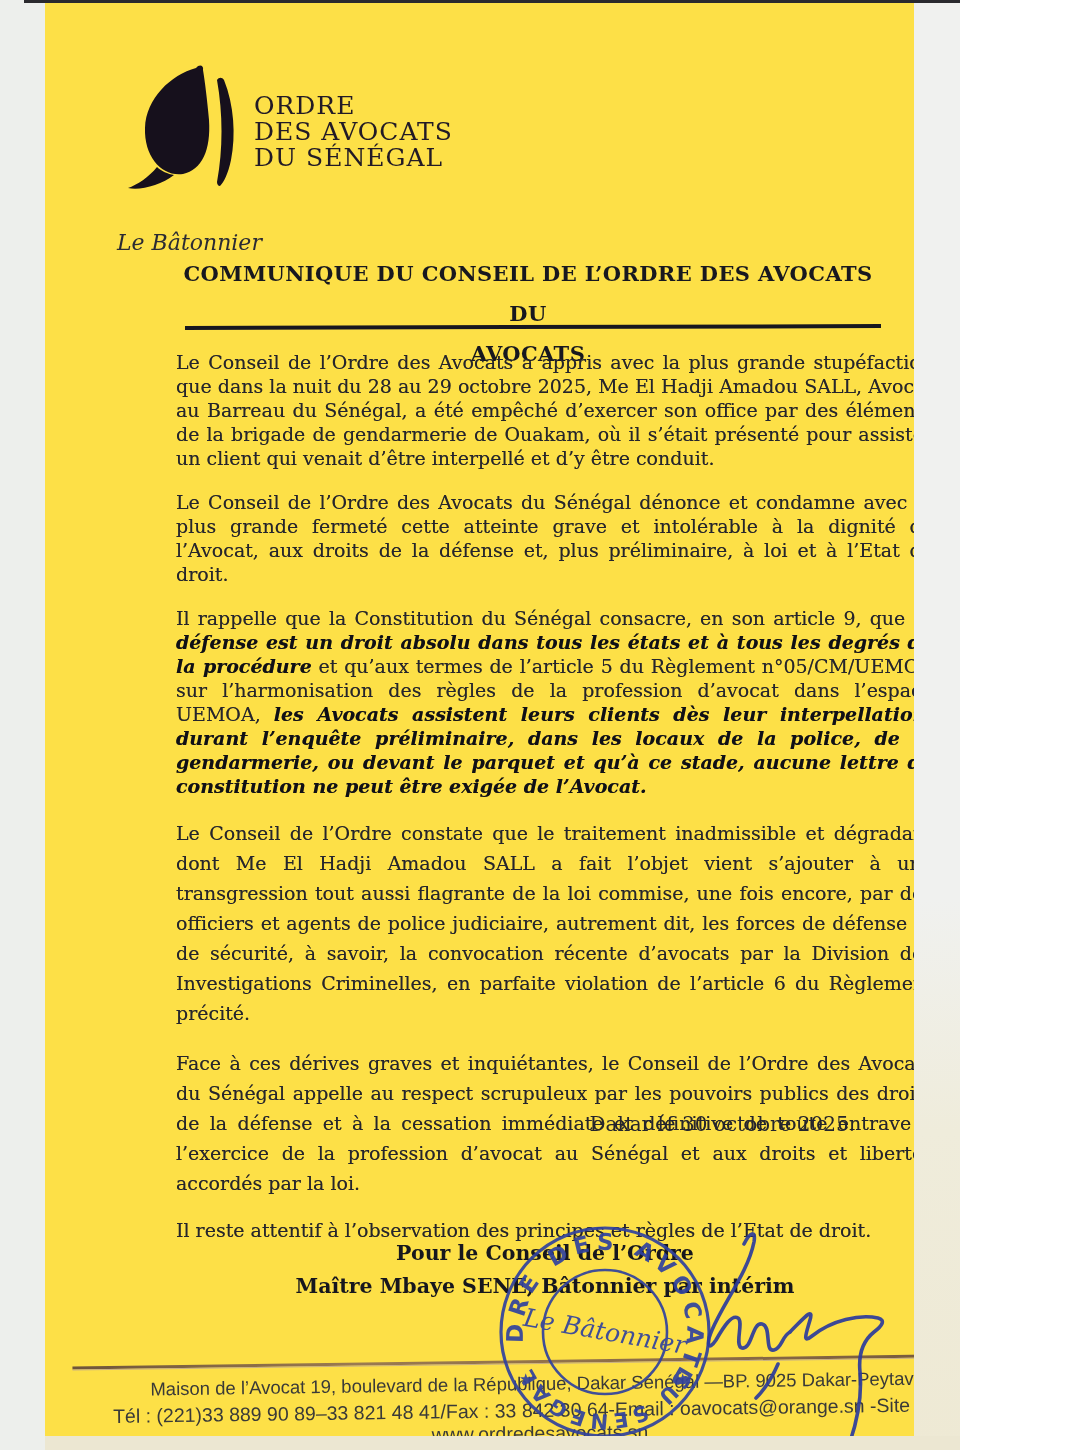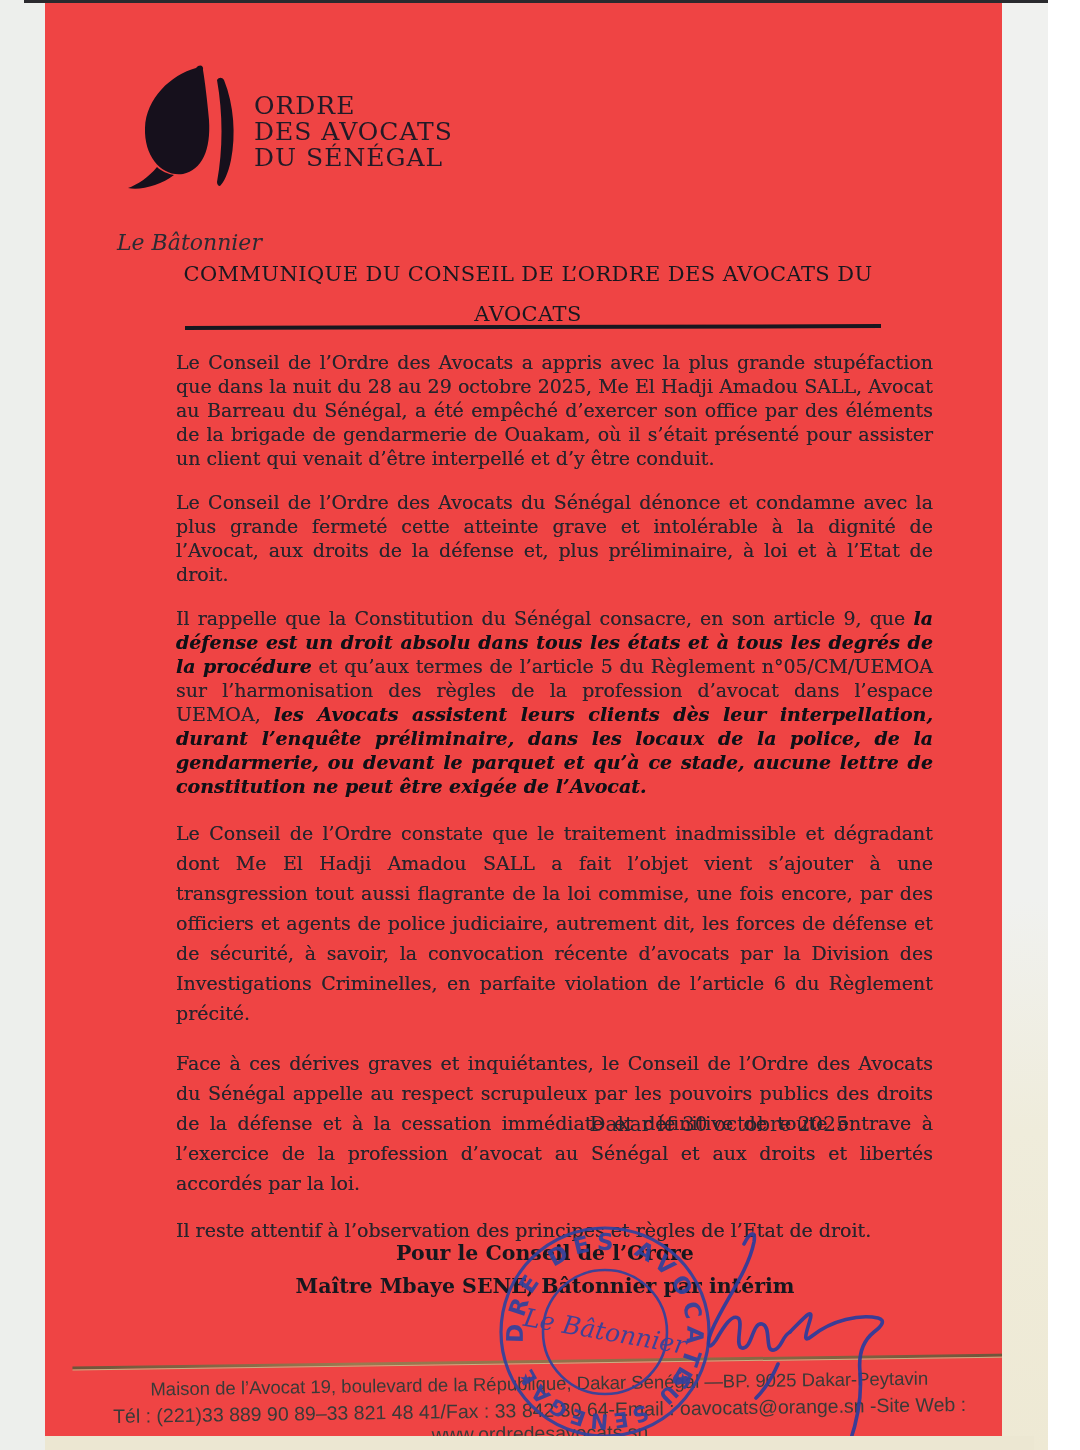--- a/index.html
+++ b/index.html
@@ -1,19 +1,19 @@
 <!DOCTYPE html>
 <html><head>
 <meta charset="utf-8">
 <style>
   html,body{margin:0;padding:0;}
   .photo{
     position:relative;
-    width:1048px;height:1450px;
-    background:#ef4444;
+    width:960px;height:1450px;
+    background:#fde047;
     overflow:hidden;
     font-family:"DejaVu Serif", serif;
   }
   .edge-left{
     position:absolute;left:0;top:0;width:45px;height:1450px;
     background:#edefec;z-index:8;
   }
   .edge-right{
     position:absolute;right:0;top:0;width:46px;height:1450px;
     background:linear-gradient(180deg,#f0f1ef 0%,#f0f1ef 62%,#efecdb 78%,#eee9d4 100%);
@@ -34,21 +34,21 @@
     font-size:25px;line-height:26px;letter-spacing:1px;
     color:#221a26;font-family:"DejaVu Serif",serif;
   }
   
   .role-label{
     position:absolute;left:117px;top:230px;
     font-style:italic;font-size:22px;color:#2b2b33;
   }
   .doc-title{
     position:absolute;left:170px;top:254px;width:716px;
-    text-align:center;font-weight:normal;font-size:21px;
+    text-align:center;font-weight:bold;font-size:21px;
     letter-spacing:0.4px;color:#18181f;line-height:40px;
   }
   .title-underline{
     position:absolute;left:185px;top:325px;width:696px;height:4px;
     background:#17171f;transform:rotate(-0.15deg);
   }
   
   .doc-body{
     position:absolute;left:176px;top:350px;width:757px;
     font-size:19px;color:#25252d;text-align:justify;

